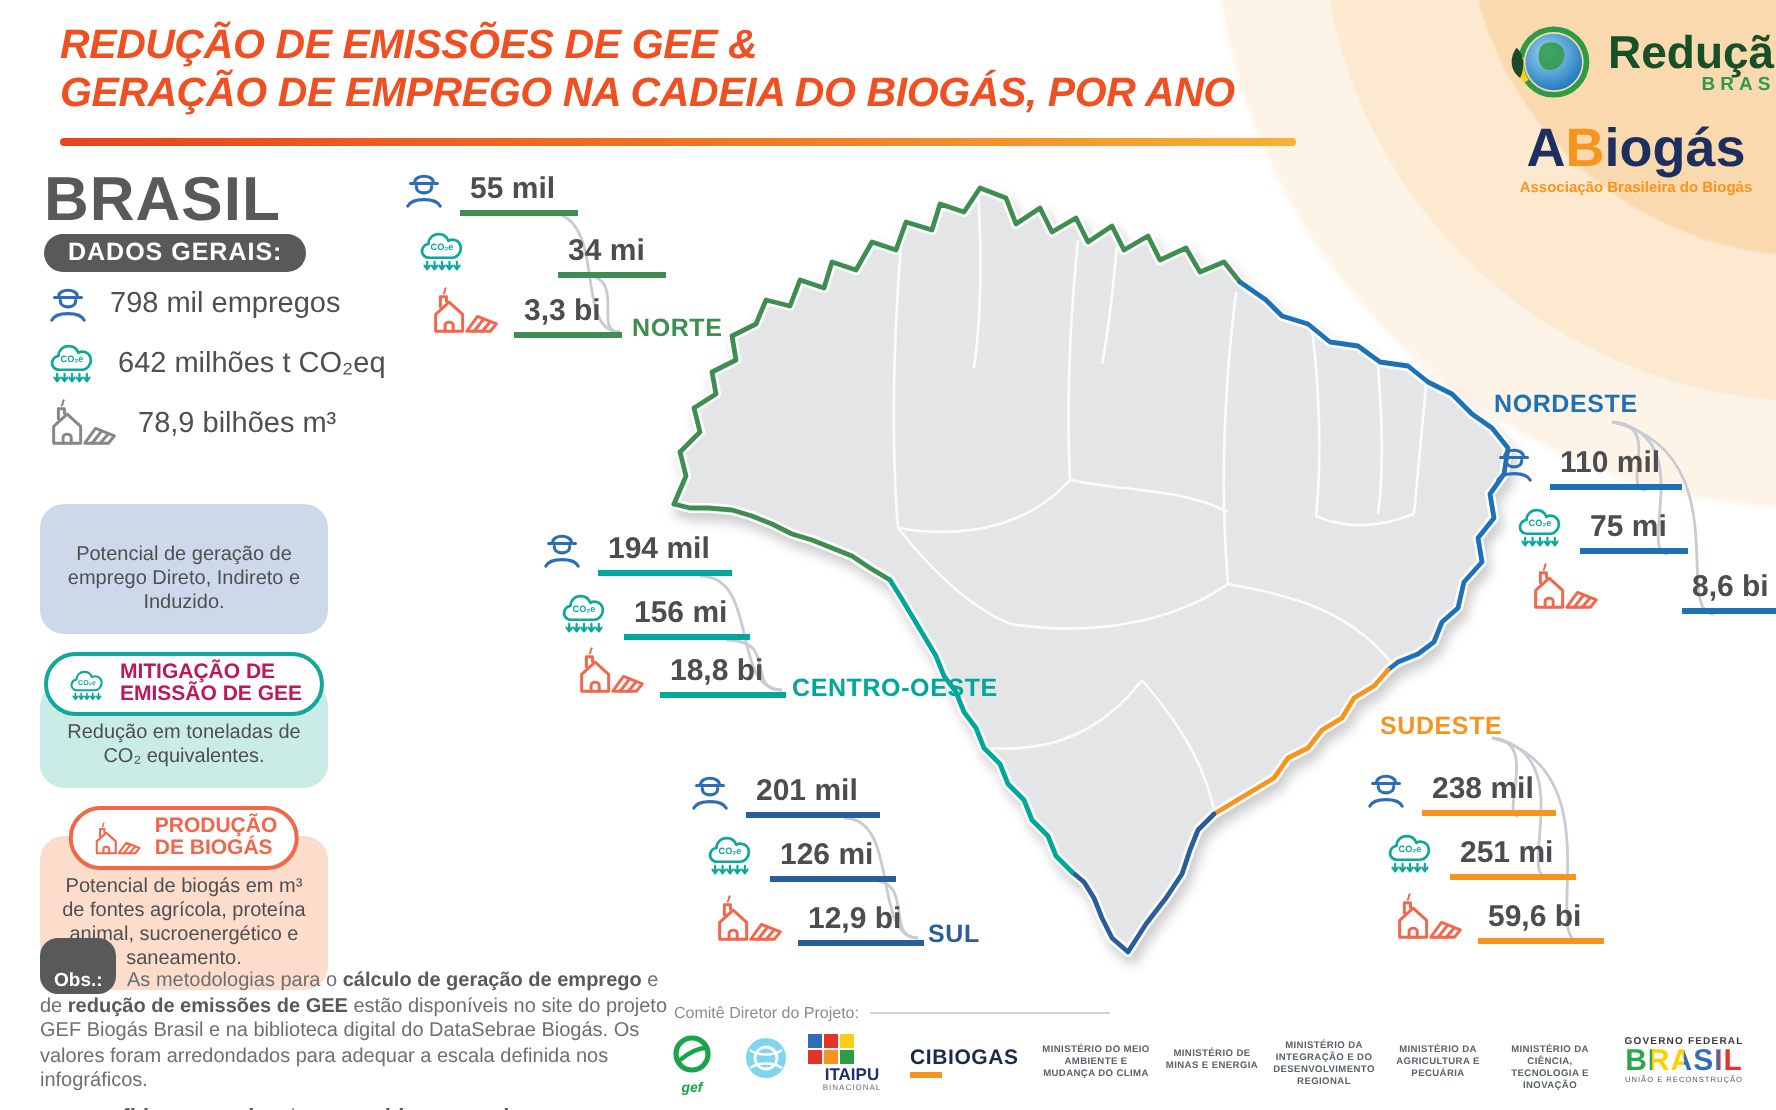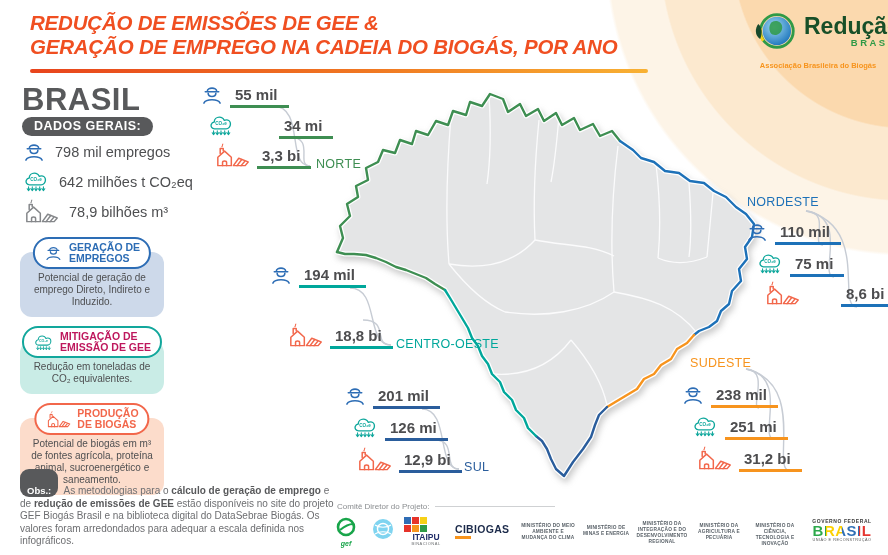--- a/index.html
+++ b/index.html
@@ -43,21 +43,21 @@
   
   .stat{position:absolute;display:flex;align-items:flex-end;gap:6px;}
   .icon{display:block;}
   .icon.worker{width:24px;height:26px;color:#2d6db5;}
   .icon.co2e{width:28px;height:27px;color:#0fa79c;}
   .icon.farm{width:38px;height:27px;color:#f2674b;}
   .val{display:inline-block;font-size:15px;font-weight:800;color:#4d4d4f;
        padding:0 11px 2px 5px;border-bottom:3px solid;white-space:nowrap;}
   .u-norte{border-color:#3e8e52;} .u-nordeste{border-color:#1d71b8;}
   .u-co{border-color:#00a79b;} .u-sudeste{border-color:#f7941e;} .u-sul{border-color:#2a5d9c;}
-  .rlabel{position:absolute;font-size:12.5px;font-weight:400;letter-spacing:.3px;white-space:nowrap;}
+  .rlabel{position:absolute;font-size:12.5px;font-weight:700;letter-spacing:.3px;white-space:nowrap;}
   .c-norte{color:#3e8e52;} .c-nordeste{color:#1d71b8;} .c-co{color:#00a79b;}
   .c-sudeste{color:#f7941e;} .c-sul{color:#2a5d9c;}
   
   .no-r1{left:200px;top:82px;} .no-r2{left:207px;top:112px;gap:44px;} .no-r3{left:213px;top:142px;}
   .ne-r1{left:745px;top:219px;} .ne-r2{left:756px;top:250px;} .ne-r3{left:763px;top:280px;gap:40px;}
   .co-r1{left:269px;top:262px;} .co-r2{left:278px;top:293px;} .co-r3{left:286px;top:322px;}
   .sd-r1{left:681px;top:382px;} .sd-r2{left:691px;top:413px;} .sd-r3{left:695px;top:445px;}
   .su-r1{left:343px;top:383px;} .su-r2{left:351px;top:414px;} .su-r3{left:355px;top:446px;}
   .lab-norte{left:316px;top:157px;} .lab-nordeste{left:747px;top:195px;}
   .lab-co{left:396px;top:337px;} .lab-sudeste{left:690px;top:356px;} .lab-sul{left:464px;top:460px;}
@@ -199,20 +199,23 @@
       <circle cx="27" cy="24" r="18.5" fill="none" stroke="#2f9a47" stroke-width="3.2"></circle>
       <path d="M11.5,35 A18.5,18.5 0 0 1 8.6,21" fill="none" stroke="#f7d117" stroke-width="3.2"></path>
       <path d="M8,33 C2,29 2,21 6,16 C10,19 11,27 8,33 Z" fill="#184a2c"></path>
     </svg>
     <div>
       <div class="bb-name">Redução</div>
       <div class="bb-sub">BRASIL</div>
     </div>
   </div>
   <div class="abiogas">
+    <div class="ab-word">
+      <span class="ab-a">A</span><span class="ab-b">B</span><span class="ab-rest">iogás</span>
+    </div>
     <div class="ab-sub">Associação Brasileira do Biogás</div>
   </div>
 
   <div class="brasil-title">BRASIL</div>
   <div class="dados-badge">DADOS GERAIS:</div>
   <div class="brasil-stats">
     <div class="bstat">
       <svg class="icon worker">
           <use href="#sym-worker"></use>
         </svg>
@@ -227,29 +230,20 @@
     <div class="bstat">
       <svg class="icon farm" style="color:#85878a">
           <use href="#sym-farm"></use>
         </svg>
       <span class="bstat-text">78,9 bilhões m³</span>
     </div>
   </div>
 
   <div class="legend">
     <div class="lbox lb1">
-      <div class="lpill">
-        <svg class="icon worker" style="width:19px;height:20px">
-            <use href="#sym-worker"></use>
-          </svg>
-        <div class="lpill-title">
-            <div>GERAÇÃO DE</div>
-            <div>EMPREGOS</div>
-          </div>
-      </div>
       <div class="lbox-desc">Potencial de geração de emprego Direto, Indireto e Induzido.</div>
     </div>
     <div class="lbox lb2">
       <div class="lpill">
         <svg class="icon co2e" style="width:21px;height:21px">
             <use href="#sym-co2e"></use>
           </svg>
         <div class="lpill-title">
             <div>MITIGAÇÃO DE</div>
             <div>EMISSÃO DE GEE</div>
@@ -310,20 +304,26 @@
     <span class="val u-nordeste">8,6 bi</span>
   </div>
   <div class="rlabel c-nordeste lab-nordeste">NORDESTE</div>
 
   <div class="stat co-r1">
     <svg class="icon worker">
         <use href="#sym-worker"></use>
       </svg>
     <span class="val u-co">194 mil</span>
   </div>
+  <div class="stat co-r2">
+    <svg class="icon co2e">
+        <use href="#sym-co2e"></use>
+      </svg>
+    <span class="val u-co">156 mi</span>
+  </div>
   <div class="stat co-r3">
     <svg class="icon farm">
         <use href="#sym-farm"></use>
       </svg>
     <span class="val u-co">18,8 bi</span>
   </div>
   <div class="rlabel c-co lab-co">CENTRO-OESTE</div>
 
   <div class="stat sd-r1">
     <svg class="icon worker">
@@ -334,21 +334,21 @@
   <div class="stat sd-r2">
     <svg class="icon co2e">
         <use href="#sym-co2e"></use>
       </svg>
     <span class="val u-sudeste">251 mi</span>
   </div>
   <div class="stat sd-r3">
     <svg class="icon farm">
         <use href="#sym-farm"></use>
       </svg>
-    <span class="val u-sudeste">31,2 bi</span>
+    <span class="val u-sudeste">59,6 bi</span>
   </div>
   <div class="rlabel c-sudeste lab-sudeste">SUDESTE</div>
 
   <div class="stat su-r1">
     <svg class="icon worker">
         <use href="#sym-worker"></use>
       </svg>
     <span class="val u-sul">201 mil</span>
   </div>
   <div class="stat su-r2">

